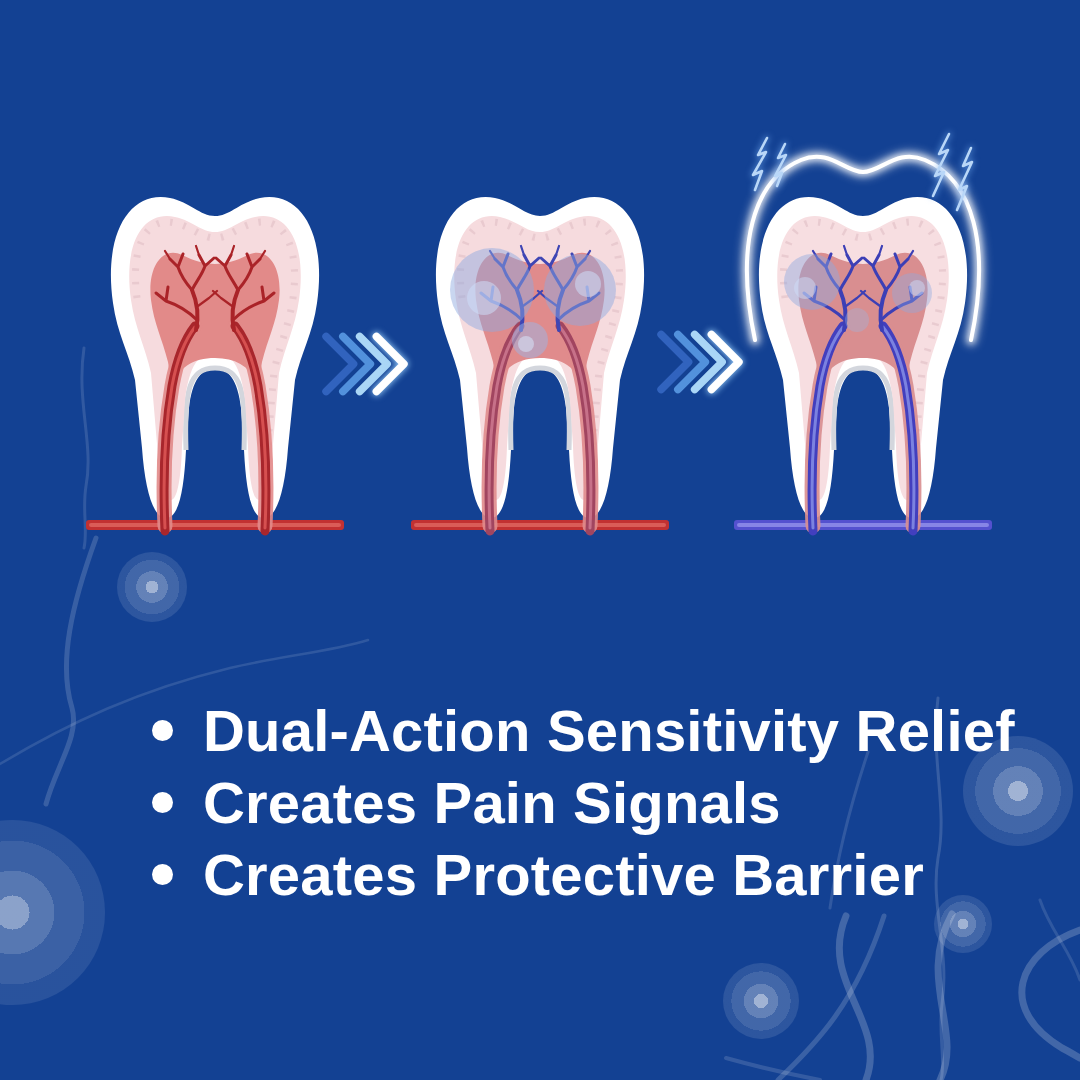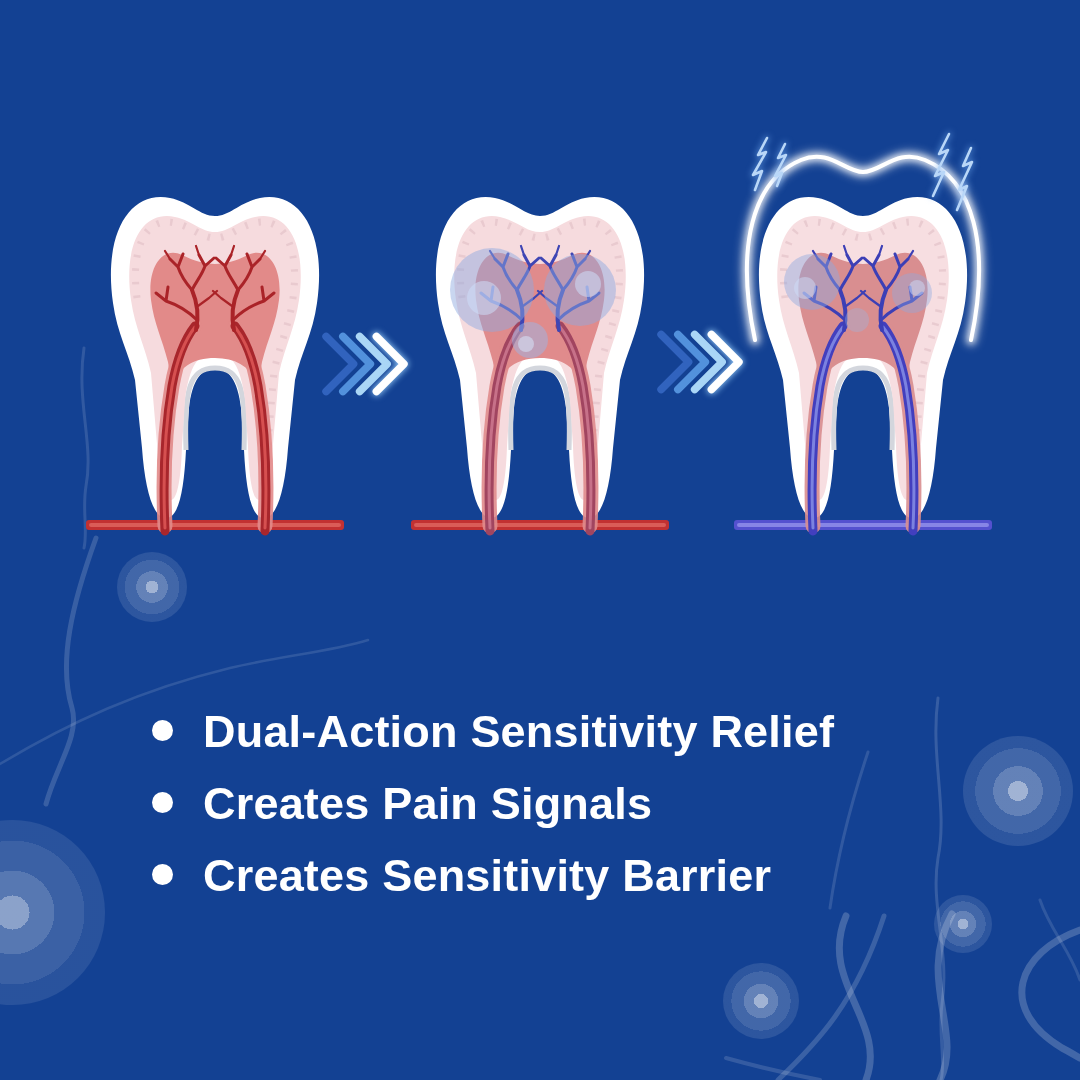--- a/index.html
+++ b/index.html
@@ -26,21 +26,21 @@
           --tree:#3f46b4;--base:#c23132;--base-light:#da5c58;}
   .stage3{--dentin:#f7dee1;--pulp:#d98e90;--canal:#423fbe;--canal-light:#7b82e0;
           --tree:#3c3fb6;--base:#5451cf;--base-light:#8785e6;}
   .arrow-svg{position:absolute;overflow:visible;}
   .soft-blur{filter:blur(4px);}
   .soft-blur2{filter:blur(3px);}
   .benefits{position:absolute;left:152px;top:700px;}
   .benefit-row{display:flex;align-items:center;height:60px;margin-bottom:12px;}
   .bullet-dot{width:21px;height:21px;border-radius:50%;background:#ffffff;
               margin-right:30px;flex:0 0 auto;}
-  .benefit-text{color:#ffffff;font-size:45px;font-weight:700;letter-spacing:.2px;
+  .benefit-text{color:#ffffff;font-size:58px;font-weight:700;letter-spacing:.2px;
                 white-space:nowrap;line-height:1;padding-top:2px;}
 </style>
 </head>
 <body>
 
 <div class="canvas">
 
   <svg width="0" height="0" style="position:absolute" aria-hidden="true">
     <defs>
       <g id="sym-tree" fill="none" stroke-linecap="round" stroke-linejoin="round">
@@ -195,17 +195,17 @@
     <div class="benefit-row">
       <div class="bullet-dot"></div>
       <div class="benefit-text">Dual-Action Sensitivity Relief</div>
     </div>
     <div class="benefit-row">
       <div class="bullet-dot"></div>
       <div class="benefit-text">Creates Pain Signals</div>
     </div>
     <div class="benefit-row">
       <div class="bullet-dot"></div>
-      <div class="benefit-text">Creates Sensitivity Barrier</div>
+      <div class="benefit-text">Creates Protective Barrier</div>
     </div>
   </div>
 
 </div>
 
 </body></html>

